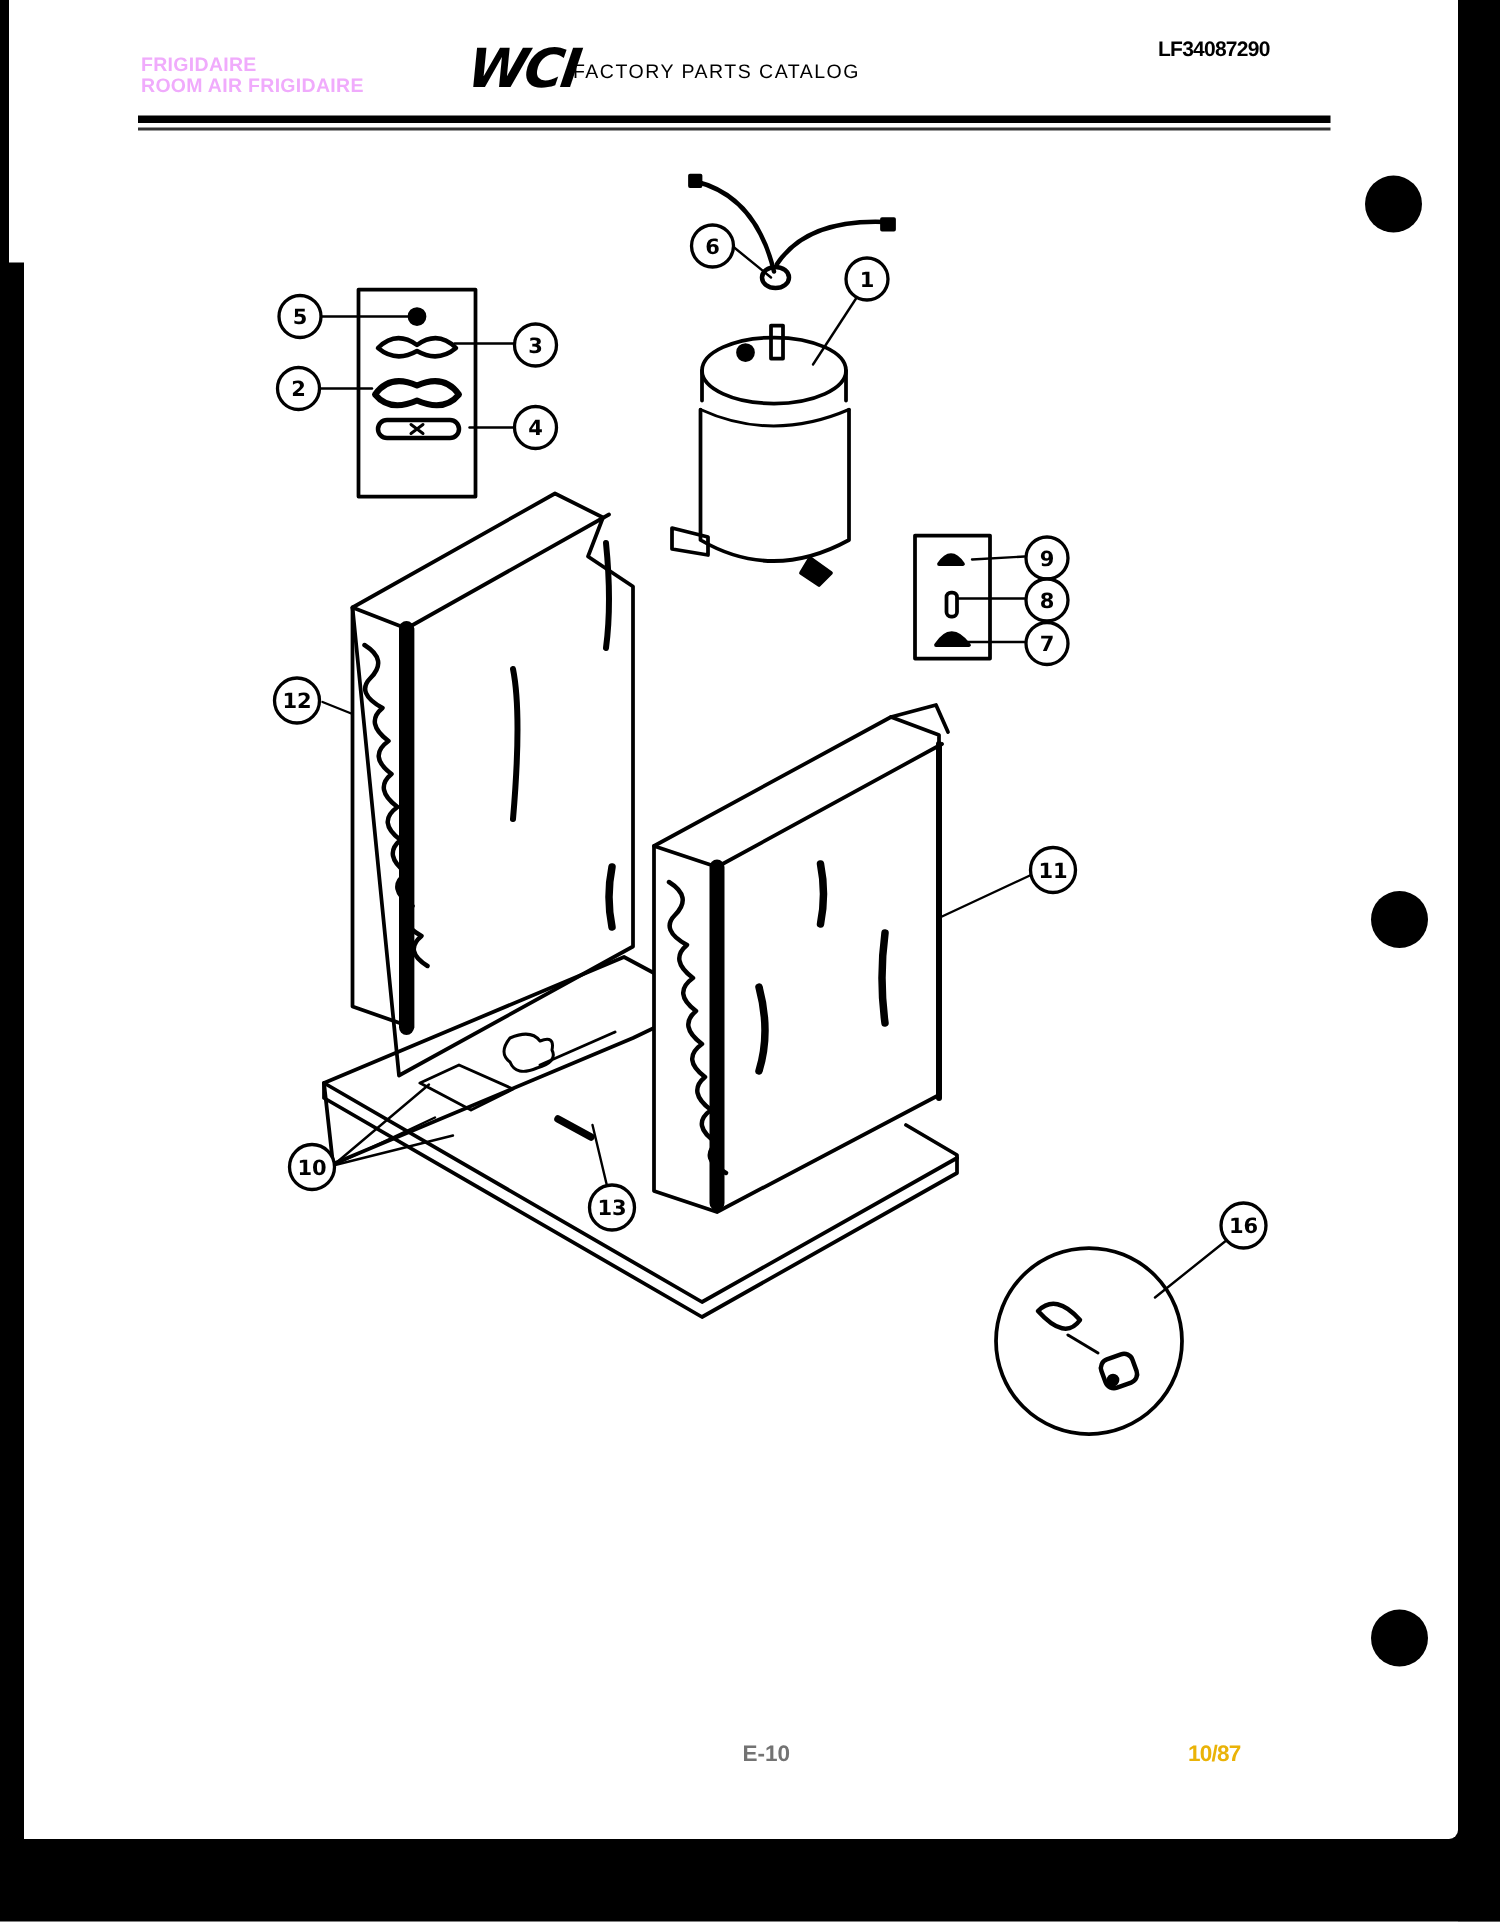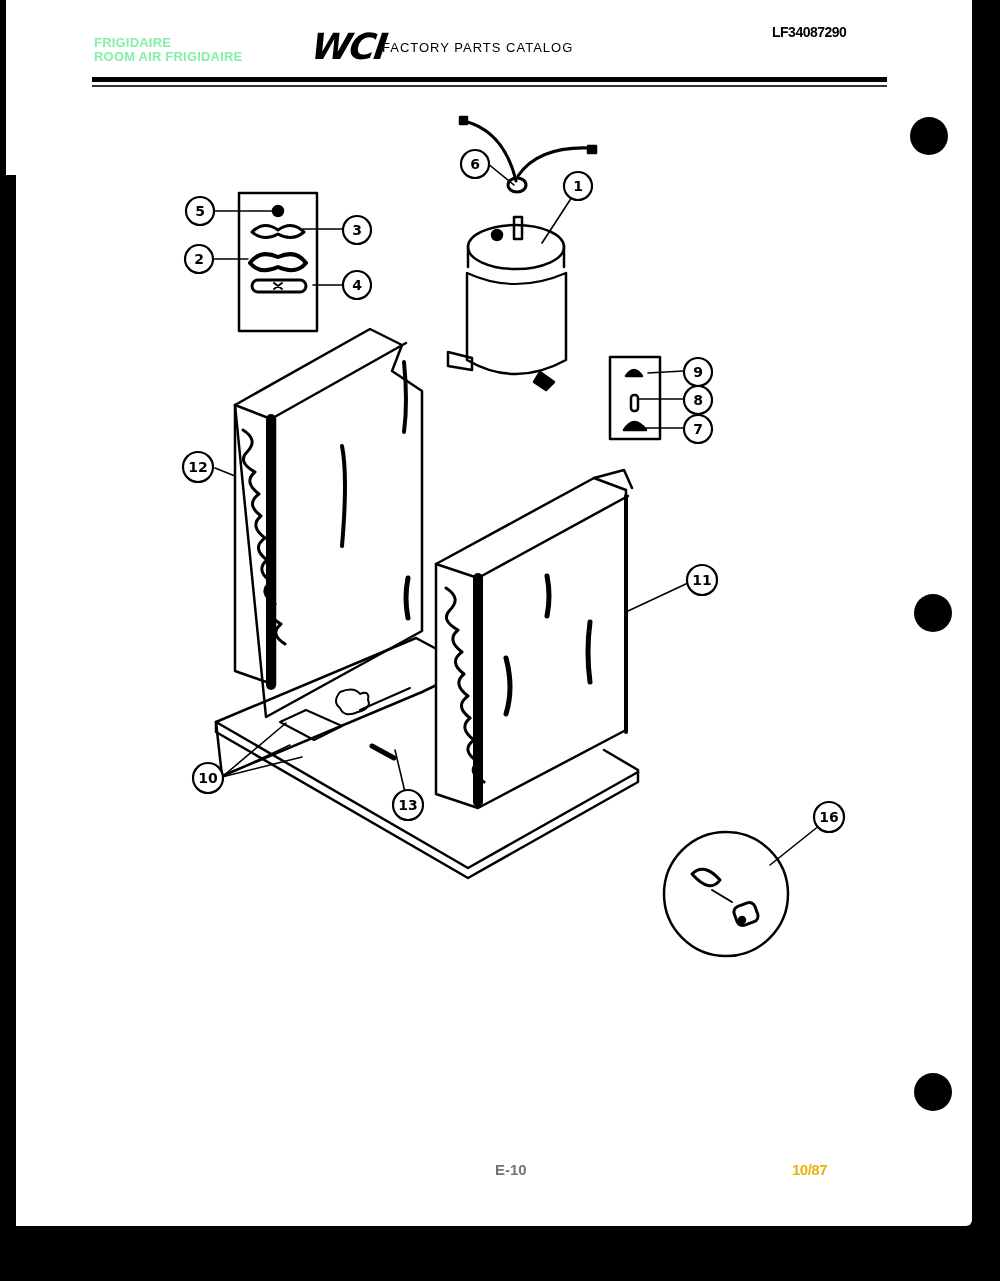--- a/index.html
+++ b/index.html
@@ -8,21 +8,21 @@
     background: #000; font-family: "Liberation Sans", sans-serif;
   }
   .page {
     position: absolute; left: 6px; top: 0; width: 966px; height: 1226px;
     background: #fff; border-bottom-right-radius: 6px;
   }
   .left-strip { position: absolute; left: 0; top: 175px; width: 16px; height: 1060px; background: #000; }
   .left-line { position: absolute; left: 0; top: 0; width: 2px; height: 180px; background: #000; }
   .right-strip { position: absolute; left: 972px; top: 0; width: 28px; height: 1281px; background: #000; }
 
-  .hdr-brand { position: absolute; left: 94px; top: 36px; font-weight: 900; font-size: 13px; line-height: 14px; color: #86efac; letter-spacing: 0.2px; }
+  .hdr-brand { position: absolute; left: 94px; top: 36px; font-weight: 900; font-size: 13px; line-height: 14px; color: #f0abfc; letter-spacing: 0.2px; }
   .hdr-logo { position: absolute; left: 312px; top: 28px; font-weight: 900; font-style: italic; font-size: 36px; line-height: 38px; color: #000; letter-spacing: -2px; transform: skewX(-8deg); font-family: "DejaVu Sans", sans-serif; }
   .hdr-catalog { position: absolute; left: 382px; top: 40px; font-weight: 400; font-size: 13px; letter-spacing: 1px; color: #000; }
   .hdr-model { position: absolute; left: 772px; top: 24px; font-weight: 900; font-size: 14px; color: #000; letter-spacing: -0.5px; }
   .hdr-rule { position: absolute; left: 92px; top: 77px; width: 795px; height: 5px; background: #000; }
   .hdr-rule2 { position: absolute; left: 92px; top: 85px; width: 795px; height: 2px; background: #000; opacity: .8; }
 
   .hole { position: absolute; width: 38px; height: 38px; border-radius: 50%; background: #000; }
 
   .footer-page { position: absolute; left: 495px; top: 1161px; font-weight: 900; font-size: 15px; color: #737373; }
   .footer-date { position: absolute; left: 792px; top: 1161px; font-weight: 900; font-size: 15px; color: #eab308; letter-spacing: -0.5px; }

